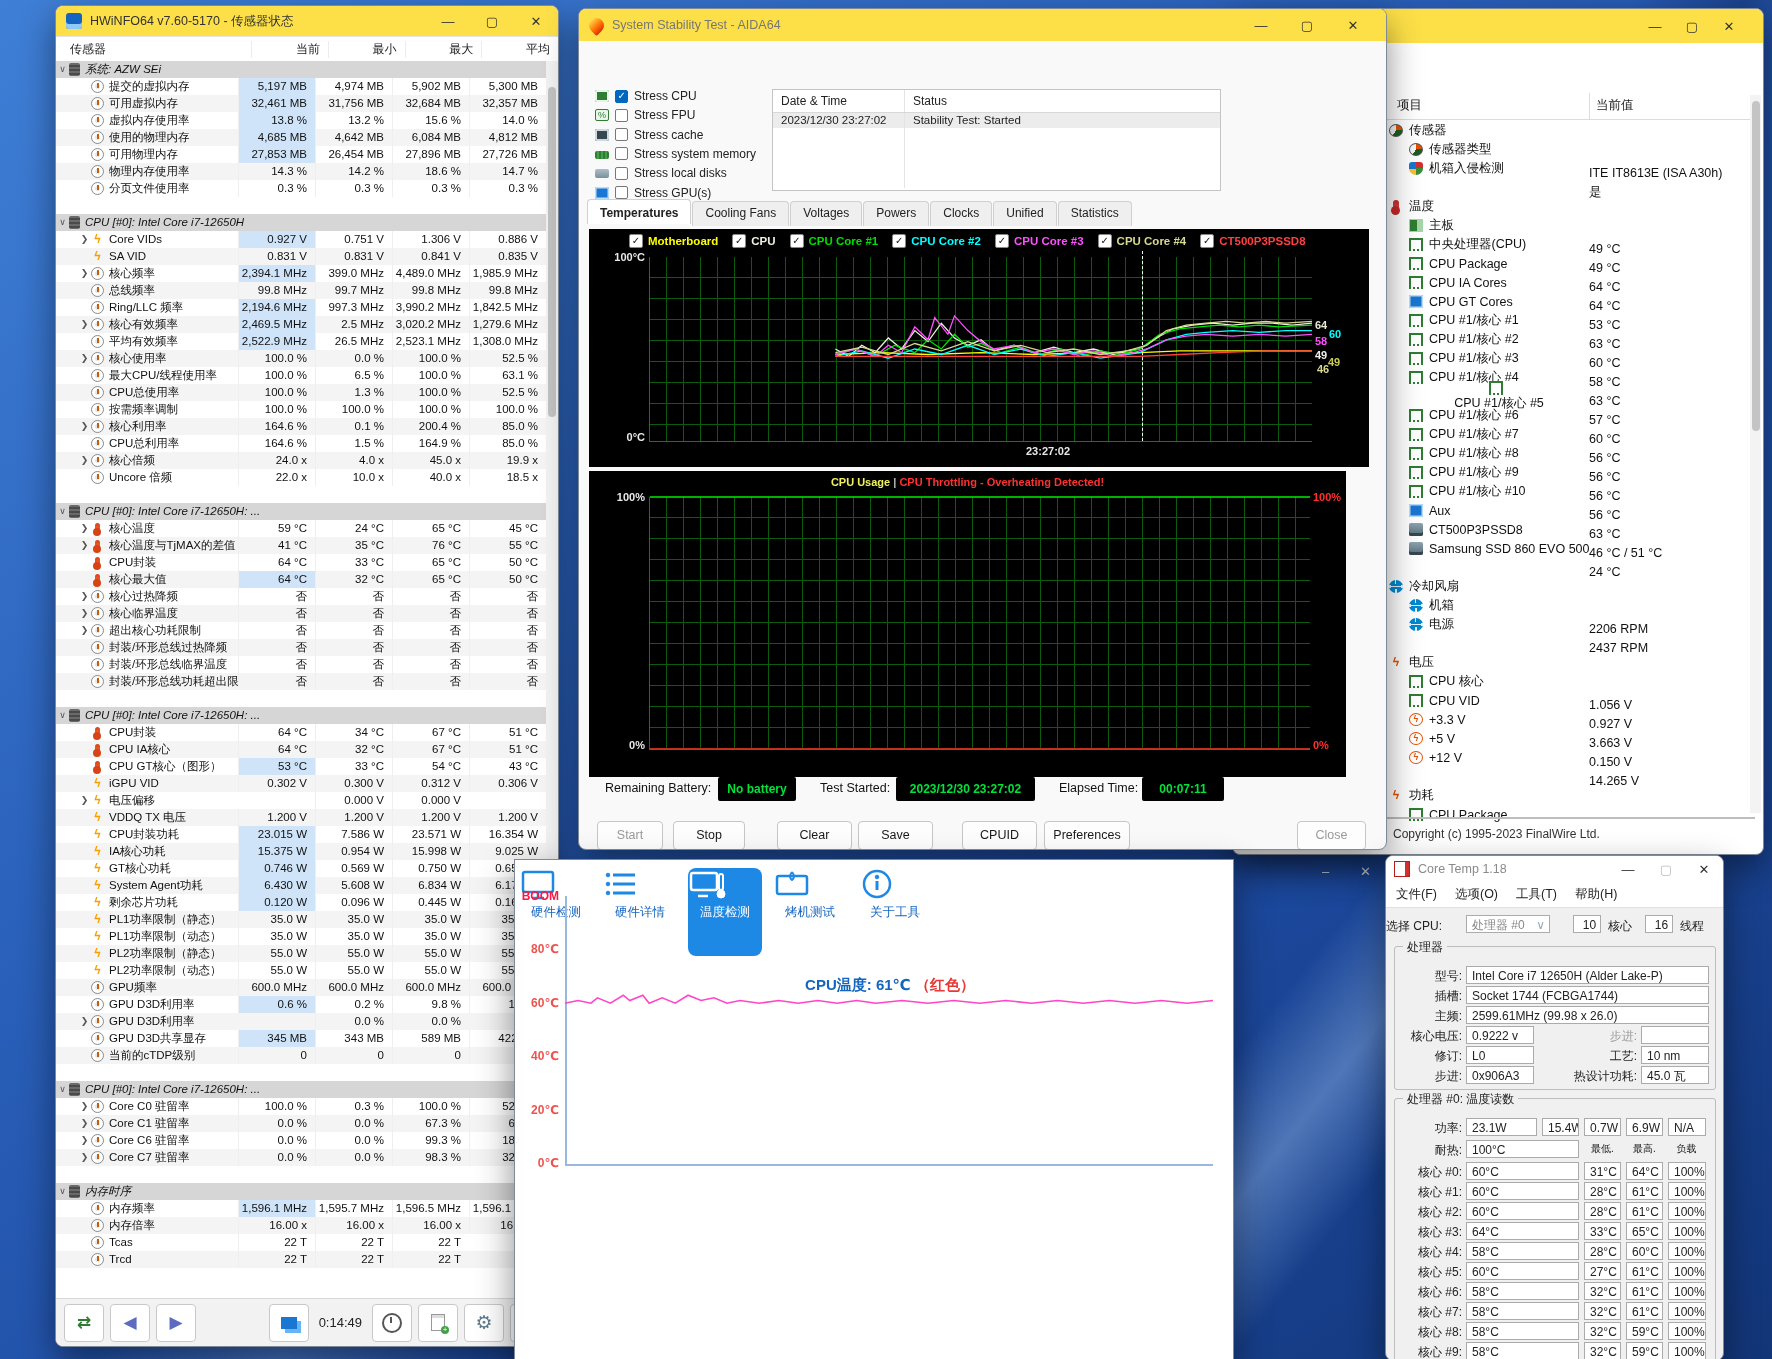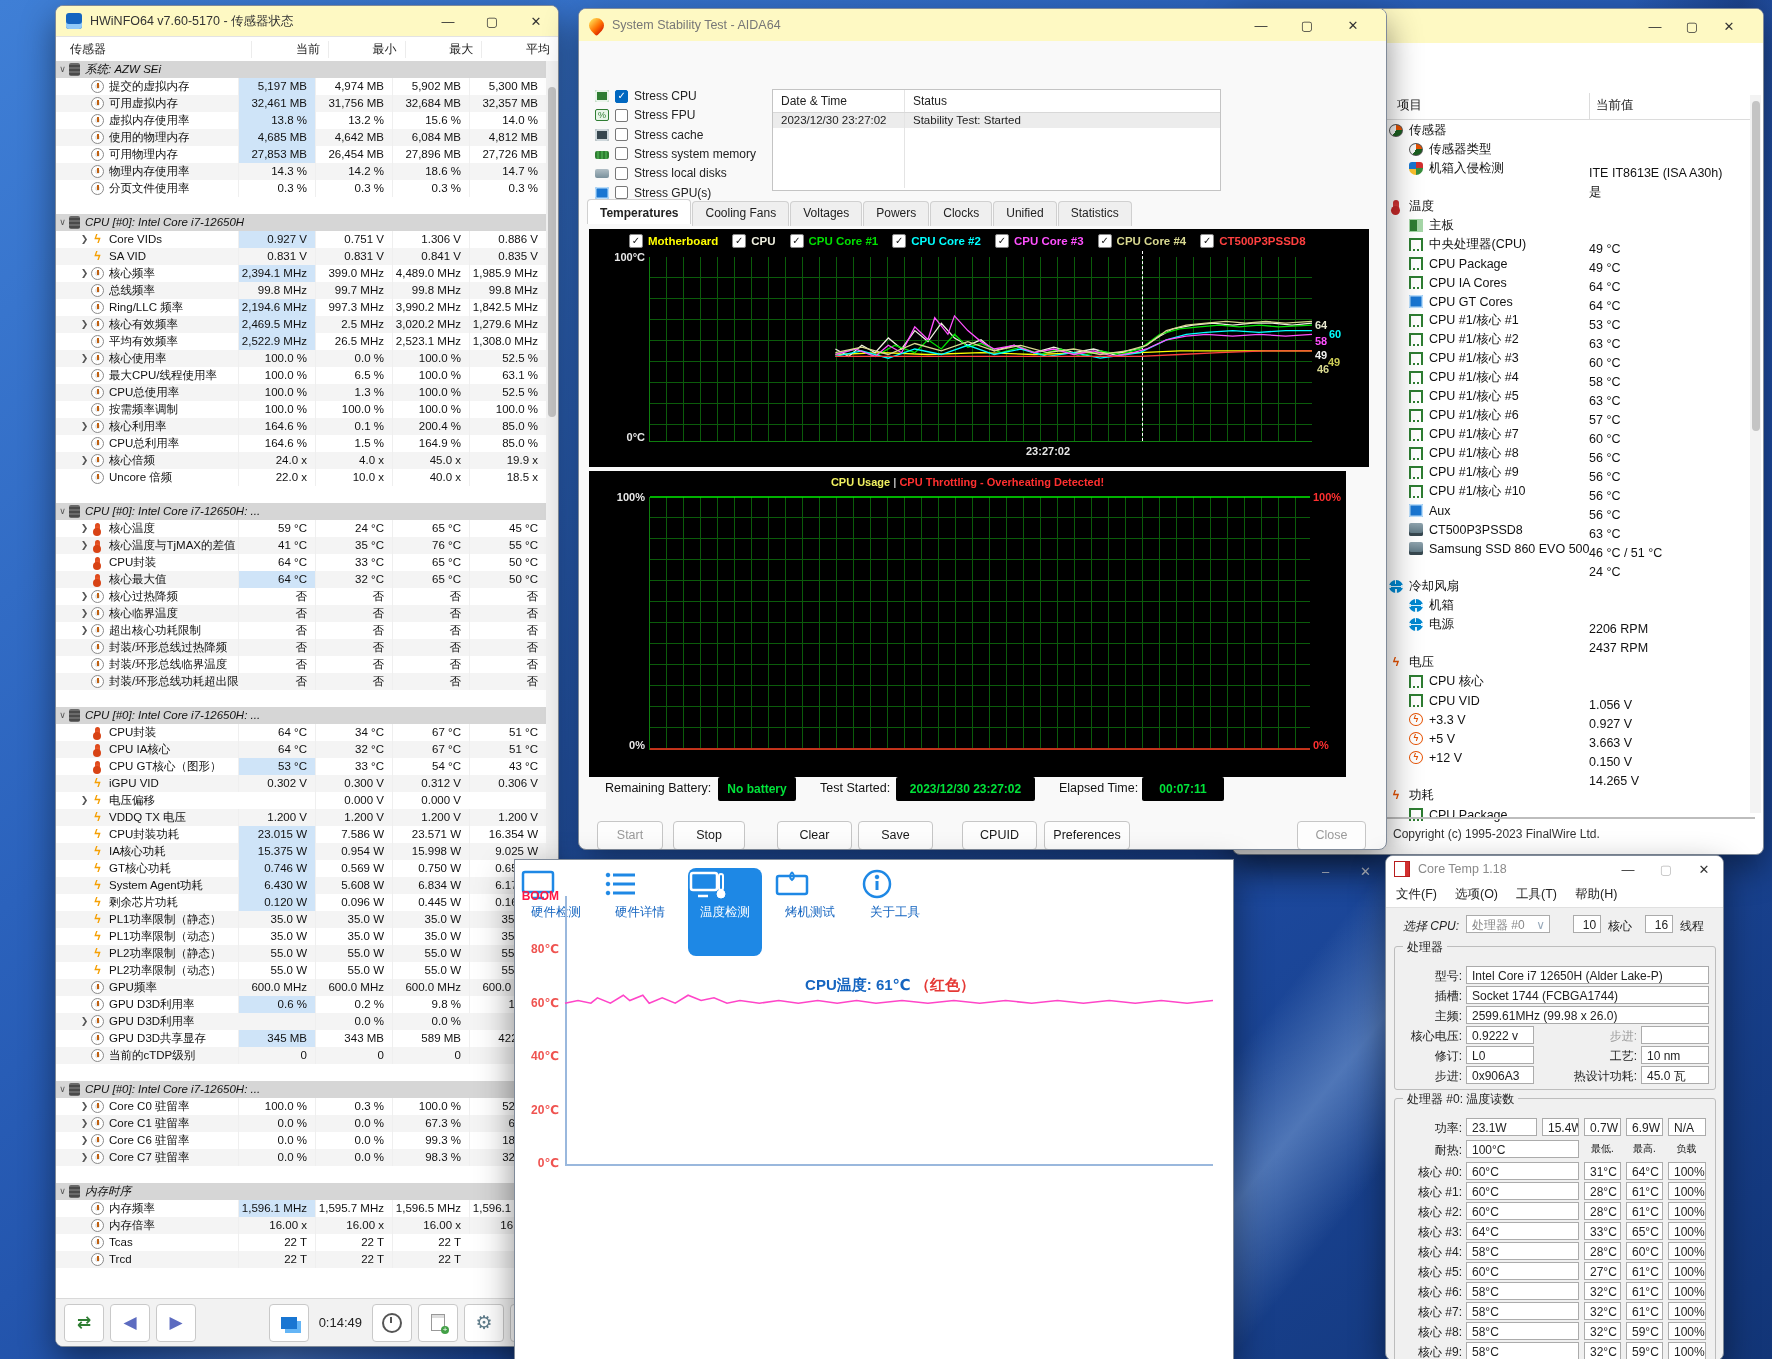--- a/index.html
+++ b/index.html
@@ -9,21 +9,21 @@
   
   .streak{position:absolute;pointer-events:none;}
   .s1{left:900px;top:750px;width:900px;height:620px;
       background:linear-gradient(115deg,rgba(255,255,255,0) 40%,rgba(180,215,255,.35) 50%,rgba(255,255,255,0) 60%);transform:skewX(-18deg);}
   .s2{left:-100px;top:1100px;width:900px;height:300px;
       background:linear-gradient(100deg,rgba(255,255,255,0) 30%,rgba(160,200,255,.25) 50%,rgba(255,255,255,0) 70%);transform:skewX(-25deg);}
   .s3{left:1500px;top:0px;width:300px;height:800px;
       background:linear-gradient(100deg,rgba(10,25,70,0) 30%,rgba(10,25,70,.35) 55%,rgba(10,25,70,0) 75%);}
   .win{position:absolute;background:#f9f9f9;border:1px solid #7f8a99;border-radius:8px;
        box-shadow:0 14px 34px rgba(0,0,0,.45);overflow:hidden;}
-  .tbar{display:flex;align-items:center;background:#fef9c3;position:relative;}
+  .tbar{display:flex;align-items:center;background:#fde047;position:relative;}
   .tbtn{width:44px;height:100%;display:flex;align-items:center;justify-content:center;
         color:#333;font-size:13px;}
   .ttxt{font-size:12.5px;color:#333;margin-left:8px;white-space:nowrap;}
   
   #hwinfo{left:55px;top:5px;width:502px;height:1340px;background:#fff;}
   #hw-title{height:30px;border-bottom:1px solid #e3e3e3;}
   #hw-head{display:flex;height:24px;font-size:12px;color:#222;border-bottom:1px solid #d7d7d7;align-items:center;background:#fff;}
   .hw-c0{width:182px;padding-left:14px;}
   .hw-cv{width:77px;text-align:right;padding-right:8px;border-left:1px solid #ececec;box-sizing:border-box;}
   #hw-rows{position:absolute;top:55px;left:0;right:12px;}
@@ -1065,21 +1065,21 @@
         <div class="pv">58 °C</div>
       </div>
       <div class="prow">
         <div class="pl" style="padding-left: 176px;">
           <span class="pic pic-chip"></span>
           <span>CPU #1/核心 #4</span>
         </div>
         <div class="pv">63 °C</div>
       </div>
       <div class="prow">
-        <div class="pl" style="padding-left: 176px;">
+        <div class="pl" style="padding-left: 176px; flex-direction: column;">
           <span class="pic pic-chip"></span>
           <span>CPU #1/核心 #5</span>
         </div>
         <div class="pv">57 °C</div>
       </div>
       <div class="prow">
         <div class="pl" style="padding-left: 176px;">
           <span class="pic pic-chip"></span>
           <span>CPU #1/核心 #6</span>
         </div>
@@ -1466,21 +1466,21 @@
     <div style="position:absolute;right:38px;top:0;height:26px;width:38px;color:#bbb;" class="tbtn">▢</div>
     <div style="position:absolute;right:0;top:0;height:26px;width:38px;" class="tbtn">✕</div>
   </div>
   <div id="ct-menu">
       <span>文件(F)</span>
       <span>选项(O)</span>
       <span>工具(T)</span>
       <span>帮助(H)</span>
     </div>
   <div style="position:relative;" id="ct-body">
-    <span class="ct-lab" style="left:17px;top:10px;font-style:italic;">选择 CPU:</span>
+    <span class="ct-lab" style="left:0;top:10px;">选择 CPU:</span>
     <div class="ct-box" style="left:80px;top:7px;width:84px;color:#888;">
       <span>处理器 #0</span>
       <span style="position:absolute;right:4px;color:#9ab;">∨</span>
     </div>
     <div class="ct-box" style="left:187px;top:7px;width:28px;text-align:center;">10</div>
     <span class="ct-lab" style="left:222px;top:10px;">核心</span>
     <div class="ct-box" style="left:259px;top:7px;width:28px;text-align:center;">16</div>
     <span class="ct-lab" style="left:294px;top:10px;">线程</span>
 
     <div class="ct-group" style="left:8px;top:38px;width:320px;height:142px;">

